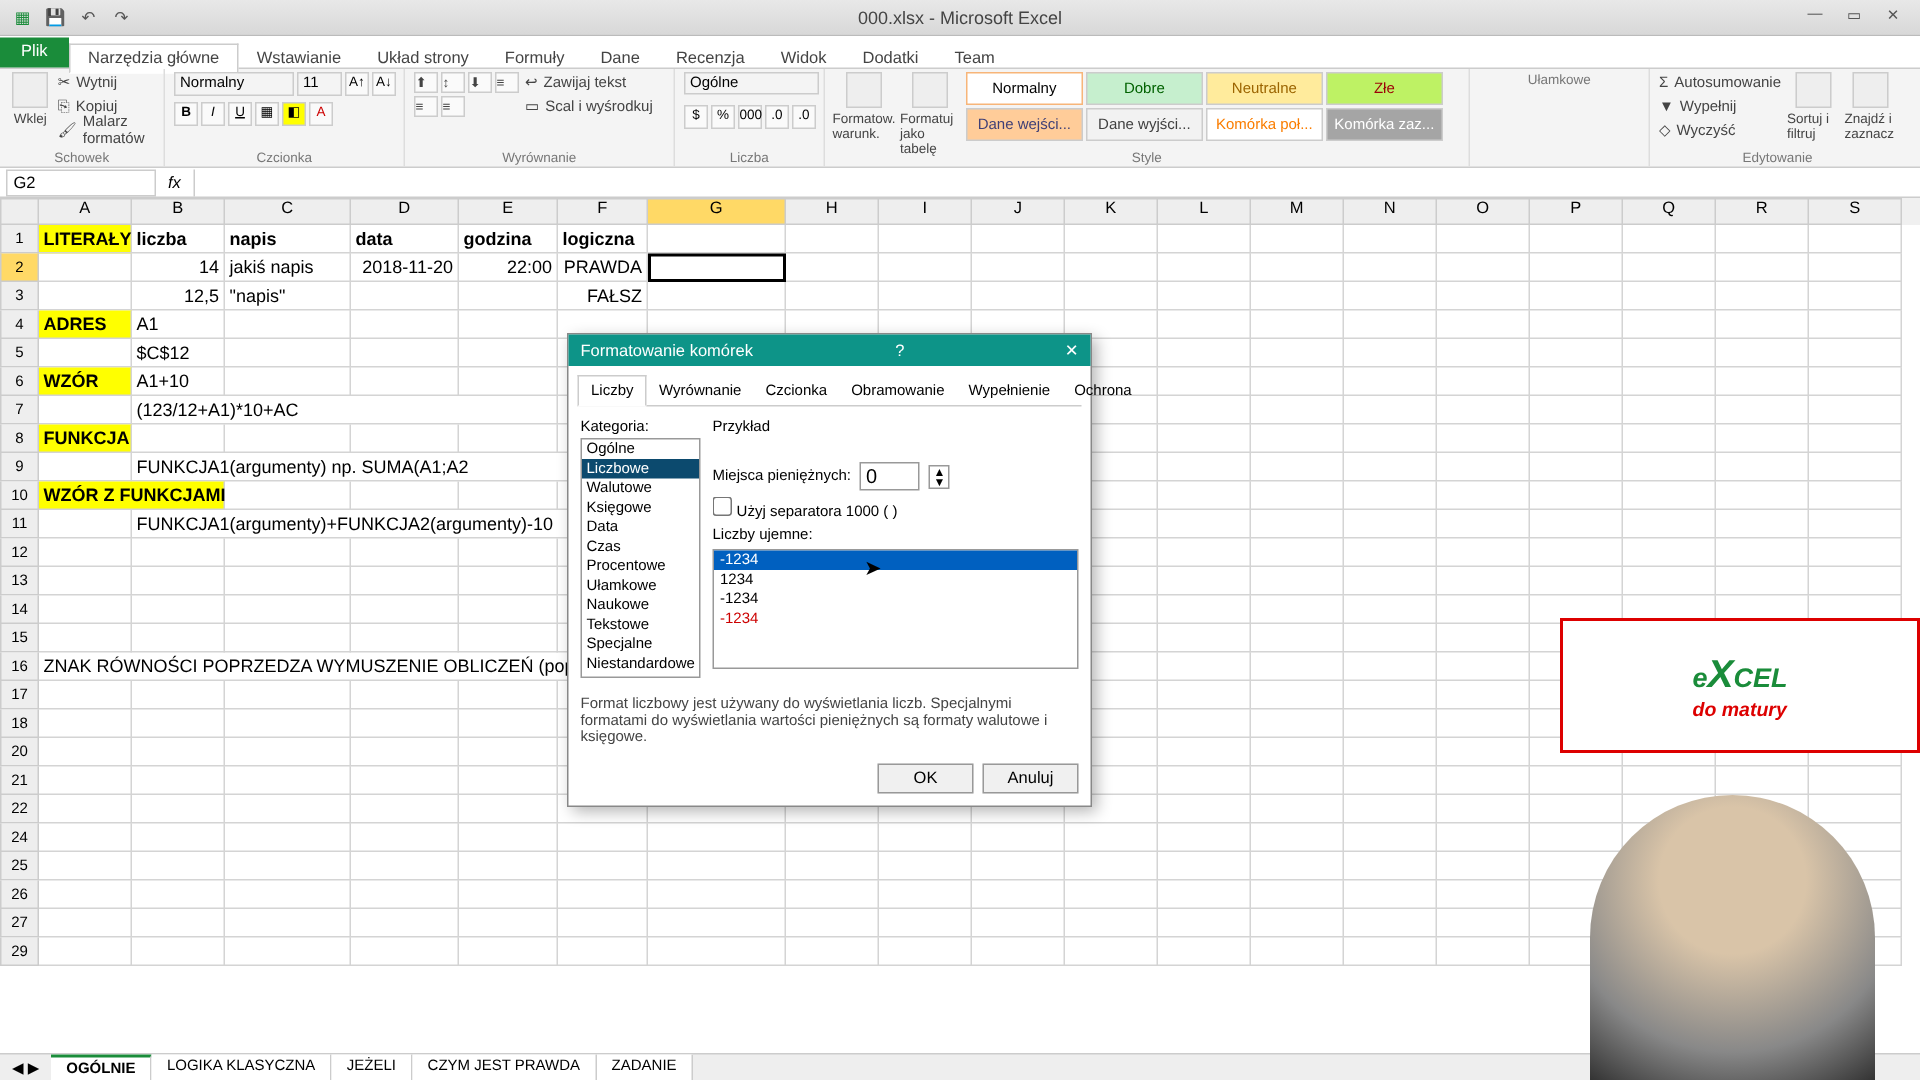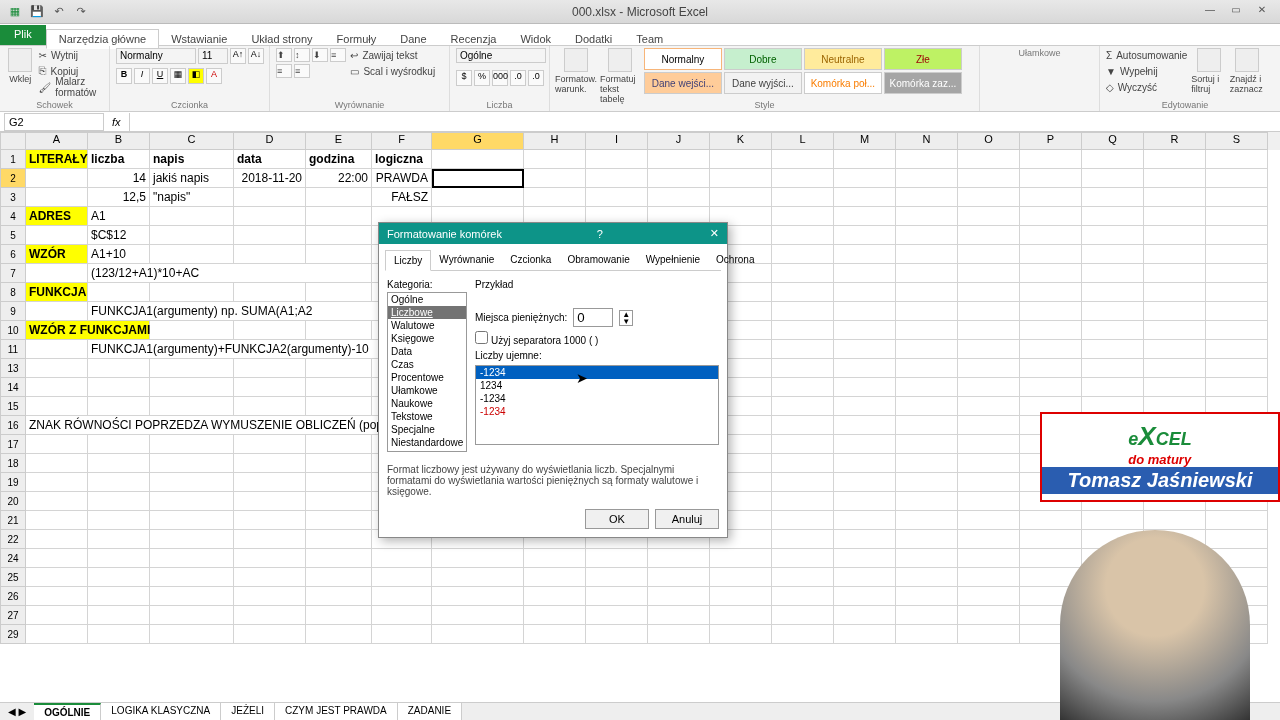--- a/index.html
+++ b/index.html
@@ -57,27 +57,27 @@
 
 
 .sheettabs { position: absolute; bottom: 0; left: 0; right: 0; height: 18px; background: #eee; border-top: 1px solid #ccc; display: flex; align-items: center; font-size: 10px; }
 .sheettabs .stab { padding: 2px 10px; border-right: 1px solid #ccc; background: #fff; }
 .sheettabs .stab.active { background: #fff; font-weight: bold; border-top: 2px solid #1a8c3a; }
 
 
 .dialog { position: absolute; left: 378px; top: 222px; width: 350px; background: #fff; border: 1px solid #888; box-shadow: 3px 3px 10px rgba(0,0,0,0.3); font-size: 11px; }
 .dialog .dtitle { background: #0d9488; color: #fff; padding: 4px 8px; display: flex; align-items: center; }
 .dialog .dtitle .close { margin-left: auto; cursor: pointer; }
-.dialog .dtabs { display: flex; border-bottom: 1px solid #ccc; margin: 6px 6px 0; }
+.dialog .dtabs { display: flex; border-bottom: 1px solid #ccc; margin: 6px 6px 0; align-items: center; }
 .dialog .dtab { padding: 4px 8px; font-size: 10px; }
 .dialog .dtab.active { border: 1px solid #ccc; border-bottom: 1px solid #fff; margin-bottom: -1px; background: #fff; }
 .dialog .dbody { padding: 8px; display: flex; gap: 8px; }
 .dialog .catlist { width: 80px; border: 1px solid #999; height: 160px; font-size: 10px; overflow: hidden; }
 .dialog .catlist div { padding: 1px 3px; }
-.dialog .catlist .sel { background: #737373; color: #fff; text-decoration: underline; }
+.dialog .catlist .sel { background: #0c4a6e; color: #fff; }
 .dialog .preview { flex: 1; }
 .dialog .neglist { border: 1px solid #999; height: 80px; margin-top: 4px; font-size: 10px; }
 .dialog .neglist div { padding: 1px 4px; }
 .dialog .neglist .sel { background: #0060c0; color: #fff; }
 .dialog .spin { width: 40px; border: 1px solid #999; text-align: left; padding: 1px 3px; }
 .dialog .info { font-size: 10px; padding: 4px 8px; color: #444; }
 .dialog .dbtns { display: flex; justify-content: flex-end; gap: 6px; padding: 8px; }
 .dialog .dbtns button { width: 64px; height: 20px; font-size: 11px; border: 1px solid #999; background: #f0f0f0; }
 
 
@@ -195,21 +195,21 @@
     <div class="glabel">Liczba</div>
   </div>
   <div class="rgroup" style="width:430px">
     <div class="gbody">
       <div class="vbtn">
           <div class="ico"></div>
           <span>Formatow. warunk.</span>
         </div>
       <div class="vbtn">
           <div class="ico"></div>
-          <span>Formatuj tekst tabelę</span>
+          <span>Formatuj jako tabelę</span>
         </div>
       <div class="stylesgal" id="styles-gallery">
           <div class="stylebox" style="background: rgb(255, 255, 255); color: rgb(0, 0, 0); border-color: rgb(247, 181, 121);">Normalny</div>
           <div class="stylebox" style="background: rgb(198, 239, 206); color: rgb(0, 97, 0);">Dobre</div>
           <div class="stylebox" style="background: rgb(255, 235, 156); color: rgb(156, 101, 0);">Neutralne</div>
           <div class="stylebox" style="background: #bef264; color: rgb(156, 0, 6);">Złe</div>
           <div class="stylebox" style="background: rgb(255, 204, 153); color: rgb(63, 63, 118);">Dane wejści...</div>
           <div class="stylebox" style="background: rgb(242, 242, 242); color: rgb(63, 63, 63);">Dane wyjści...</div>
           <div class="stylebox" style="background: rgb(255, 255, 255); color: rgb(250, 125, 0);">Komórka poł...</div>
           <div class="stylebox" style="background: rgb(165, 165, 165); color: rgb(255, 255, 255);">Komórka zaz...</div>
@@ -503,20 +503,42 @@
         <div class="cell" style="width: 62px;"></div>
         <div class="cell" style="width: 62px;"></div>
         <div class="cell" style="width: 62px;"></div>
         <div class="cell" style="width: 62px;"></div>
         <div class="cell" style="width: 62px;"></div>
         <div class="cell" style="width: 62px;"></div>
         <div class="cell" style="width: 62px;"></div>
         <div class="cell" style="width: 62px;"></div>
       </div>
       <div class="row">
+        <div class="rh">12</div>
+        <div class="cell" style="width: 62px;"></div>
+        <div class="cell" style="width: 62px;"></div>
+        <div class="cell" style="width: 84px;"></div>
+        <div class="cell" style="width: 72px;"></div>
+        <div class="cell" style="width: 66px;"></div>
+        <div class="cell" style="width: 60px;"></div>
+        <div class="cell" style="width: 92px;"></div>
+        <div class="cell" style="width: 62px;"></div>
+        <div class="cell" style="width: 62px;"></div>
+        <div class="cell" style="width: 62px;"></div>
+        <div class="cell" style="width: 62px;"></div>
+        <div class="cell" style="width: 62px;"></div>
+        <div class="cell" style="width: 62px;"></div>
+        <div class="cell" style="width: 62px;"></div>
+        <div class="cell" style="width: 62px;"></div>
+        <div class="cell" style="width: 62px;"></div>
+        <div class="cell" style="width: 62px;"></div>
+        <div class="cell" style="width: 62px;"></div>
+        <div class="cell" style="width: 62px;"></div>
+      </div>
+      <div class="row">
         <div class="rh">13</div>
         <div class="cell" style="width: 62px;"></div>
         <div class="cell" style="width: 62px;"></div>
         <div class="cell" style="width: 84px;"></div>
         <div class="cell" style="width: 72px;"></div>
         <div class="cell" style="width: 66px;"></div>
         <div class="cell" style="width: 60px;"></div>
         <div class="cell" style="width: 92px;"></div>
         <div class="cell" style="width: 62px;"></div>
         <div class="cell" style="width: 62px;"></div>
@@ -609,42 +631,20 @@
         <div class="cell" style="width: 62px;"></div>
         <div class="cell" style="width: 62px;"></div>
         <div class="cell" style="width: 62px;"></div>
         <div class="cell" style="width: 62px;"></div>
         <div class="cell" style="width: 62px;"></div>
         <div class="cell" style="width: 62px;"></div>
         <div class="cell" style="width: 62px;"></div>
       </div>
       <div class="row">
         <div class="rh">18</div>
-        <div class="cell" style="width: 62px;"></div>
-        <div class="cell" style="width: 62px;"></div>
-        <div class="cell" style="width: 84px;"></div>
-        <div class="cell" style="width: 72px;"></div>
-        <div class="cell" style="width: 66px;"></div>
-        <div class="cell" style="width: 60px;"></div>
-        <div class="cell" style="width: 92px;"></div>
-        <div class="cell" style="width: 62px;"></div>
-        <div class="cell" style="width: 62px;"></div>
-        <div class="cell" style="width: 62px;"></div>
-        <div class="cell" style="width: 62px;"></div>
-        <div class="cell" style="width: 62px;"></div>
-        <div class="cell" style="width: 62px;"></div>
-        <div class="cell" style="width: 62px;"></div>
-        <div class="cell" style="width: 62px;"></div>
-        <div class="cell" style="width: 62px;"></div>
-        <div class="cell" style="width: 62px;"></div>
-        <div class="cell" style="width: 62px;"></div>
-        <div class="cell" style="width: 62px;"></div>
-      </div>
-      <div class="row">
-        <div class="rh">19</div>
         <div class="cell" style="width: 62px;"></div>
         <div class="cell" style="width: 62px;"></div>
         <div class="cell" style="width: 84px;"></div>
         <div class="cell" style="width: 72px;"></div>
         <div class="cell" style="width: 66px;"></div>
         <div class="cell" style="width: 60px;"></div>
         <div class="cell" style="width: 92px;"></div>
         <div class="cell" style="width: 62px;"></div>
         <div class="cell" style="width: 62px;"></div>
         <div class="cell" style="width: 62px;"></div>
@@ -904,17 +904,16 @@
     <button>OK</button>
     <button>Anuluj</button>
   </div>
 </div>
 
 <div class="brand">
   <div class="l1">
     <span style="color:#1a8c3a">e</span><span class="x">X</span><span style="color:#1a8c3a">CEL</span>
     <div style="font-size:13px;color:#d00">do matury</div>
   </div>
-  <div class="l2">Tomasz Jaśniewski</div>
 </div>
 
 <div class="webcam"></div>
 <div class="cursor">➤</div>
 
 </body></html>

